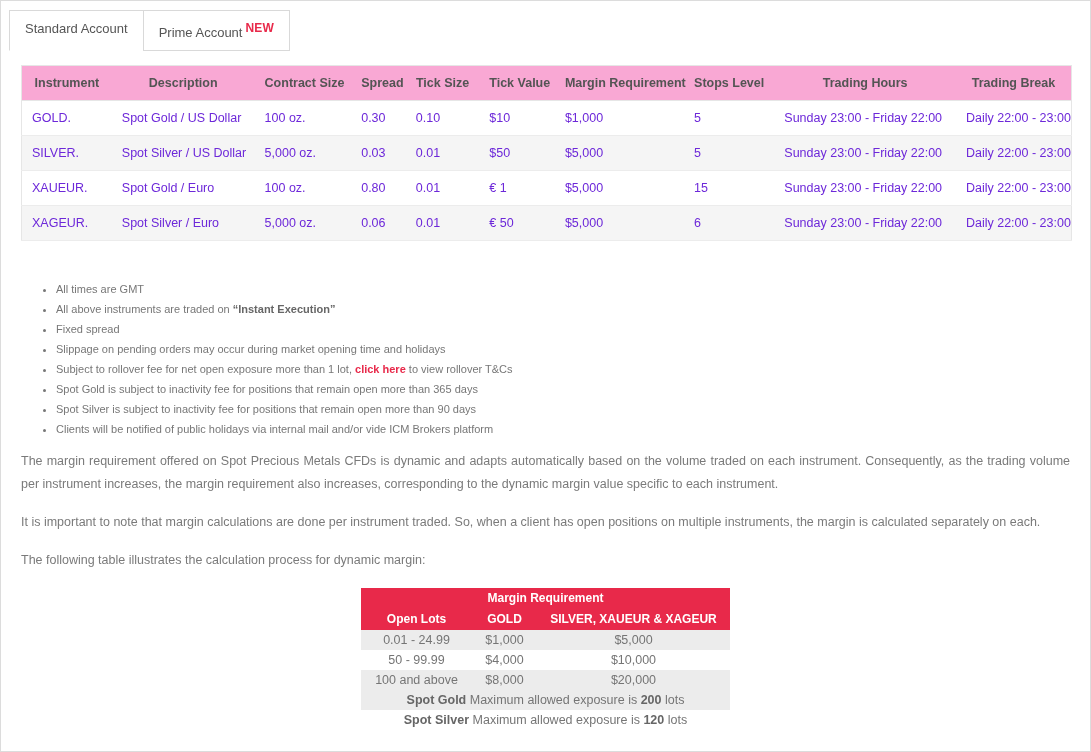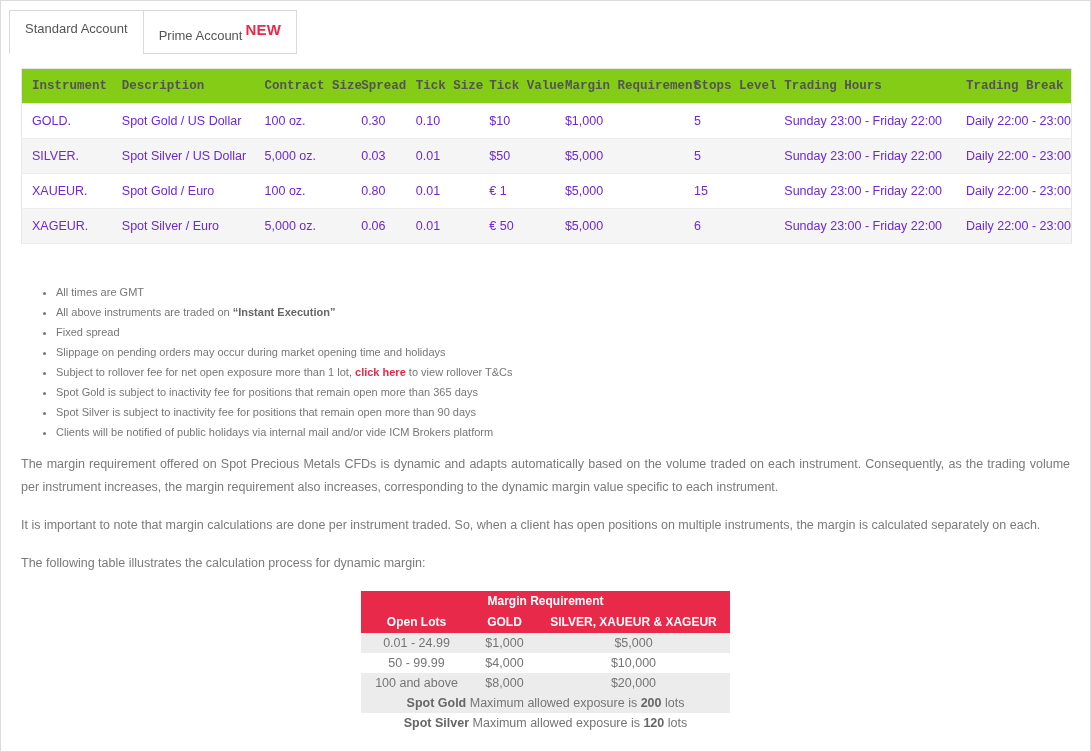--- a/index.html
+++ b/index.html
@@ -13,34 +13,33 @@
   
   .tabbar { display:flex; margin:9px 0 0 8px; }
   .tab {
     padding:10px 15px; font-size:13px; color:#555;
     border:1px solid #d9d9d9; background:#fff; cursor:pointer;
     white-space:nowrap;
   }
   .tab.active { border-bottom-color:#fff; }
   .tab + .tab { margin-left:-1px; }
   .tab .new {
-    color:var(--accent); font-size:15px; font-weight:bold;
+    color:var(--accent); font-size:12px; font-weight:bold;
     vertical-align:super; margin-left:3px; letter-spacing:.2px;
   }
   
   table.main {
     width:1051px; margin:14px 20px 0;
     border-collapse:collapse; table-layout:fixed;
     border:1px solid #e6e6e6;
   }
   table.main th {
-    text-align:left; font-size:12.5px; font-weight:bold; color:#545454;
-    padding:10px 10px; border-bottom:1px solid #e6e6e6; background:#84cc16;
+    text-align:center; font-size:12.5px; font-weight:bold; color:#545454;
+    padding:10px 10px; border-bottom:1px solid #e6e6e6; background:#f9a8d4;
     white-space:nowrap;
-    font-family:Liberation Mono, monospace;
   }
   table.main td {
     font-size:12.5px; color:#6d28d9; padding:10px 10px;
     border-bottom:1px solid #ececec; white-space:nowrap; overflow:hidden;
   }
   table.main tbody tr:nth-child(even) { background:#f5f5f5; }
   
   .notes { margin:42px 38px 0 40px; }
   .notes ul { list-style:disc; padding-left:15px; color:#999; }
   .notes li { font-size:11px; color:#777; margin-bottom:7px; line-height:13px; }

